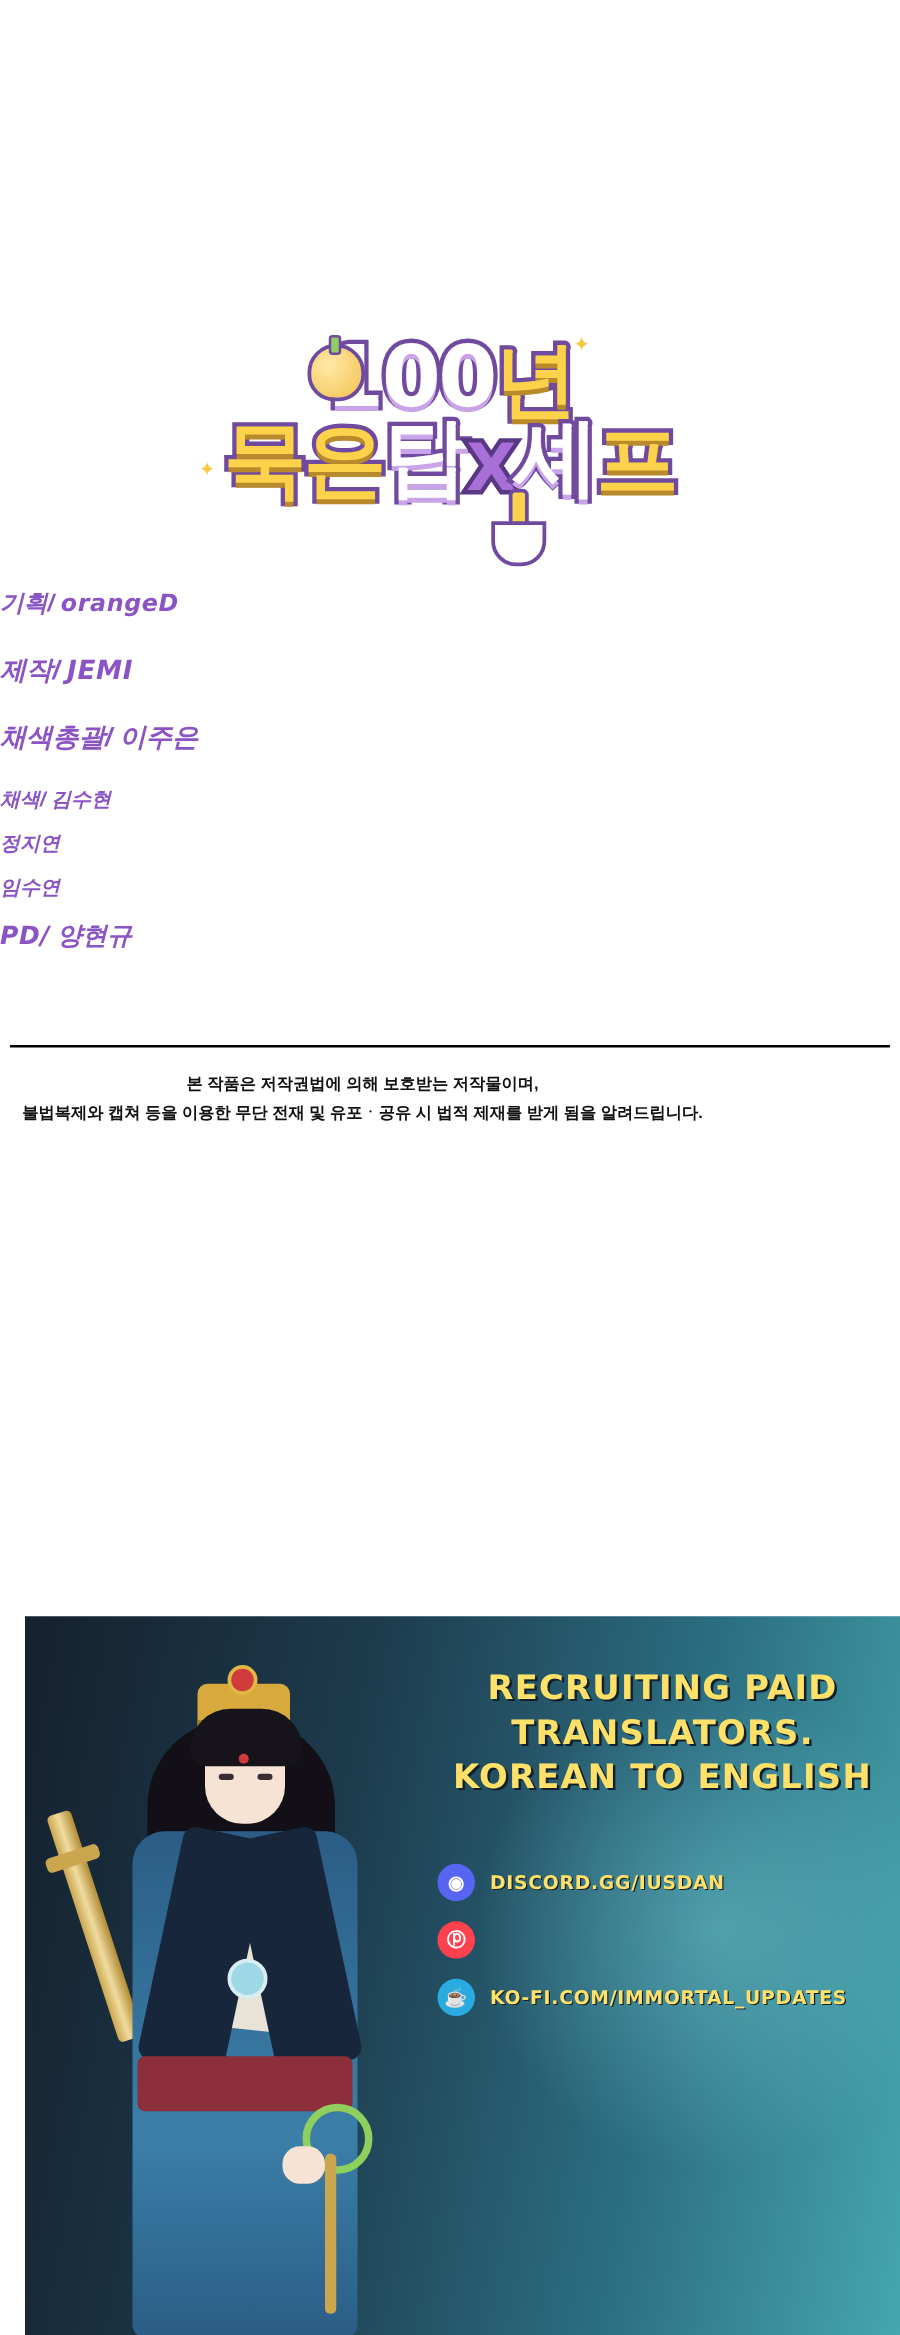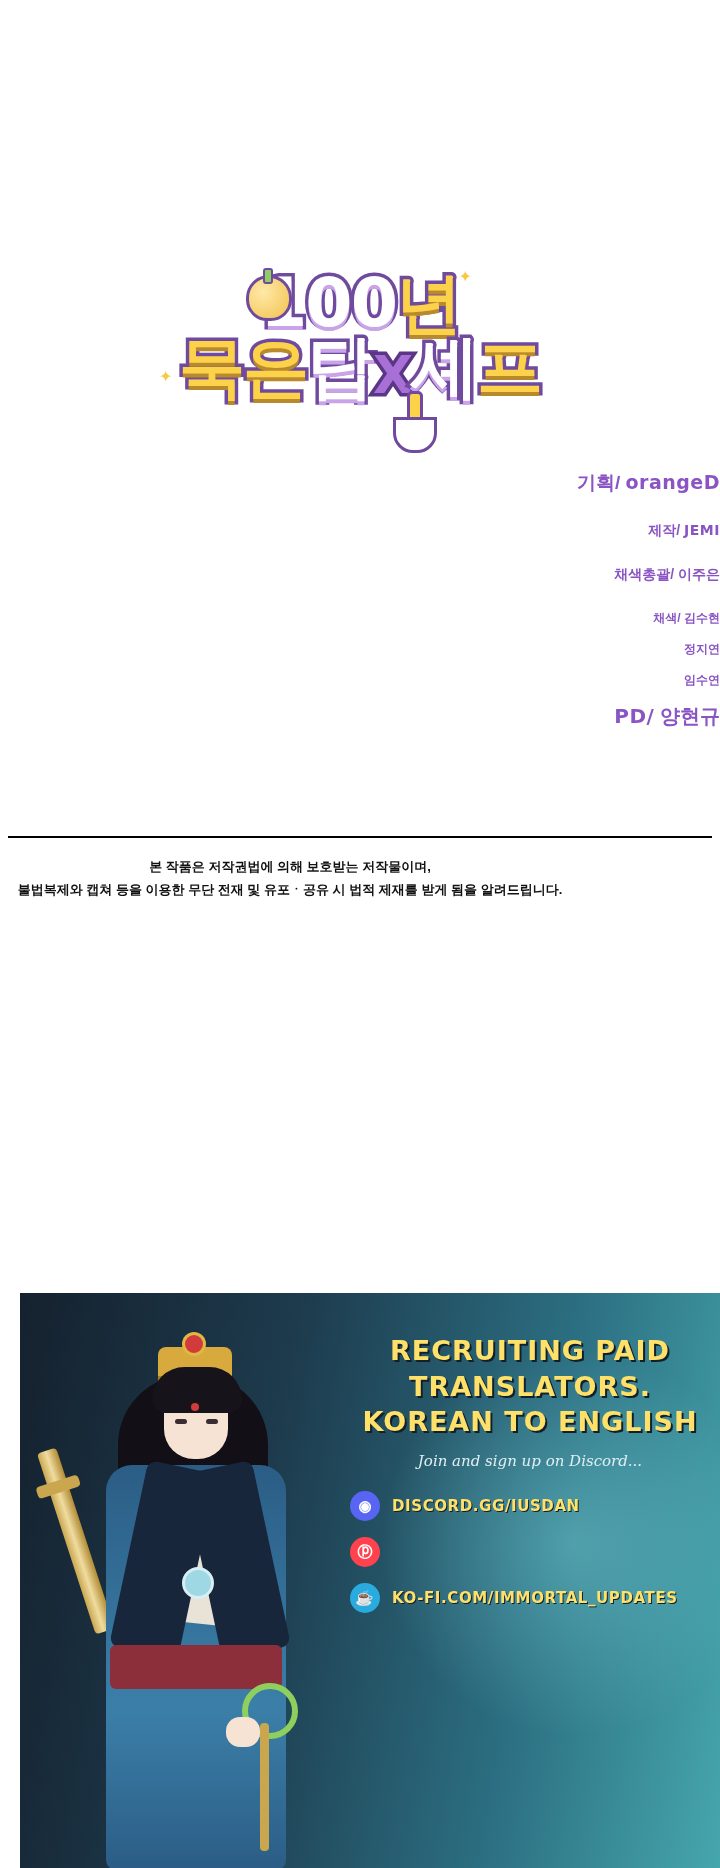--- a/index.html
+++ b/index.html
@@ -129,31 +129,32 @@
     border-radius: 0 0 20px 20px;
     background: #ffffff;
   }
 
   
   .credits {
     position: absolute;
     top: 470px;
     left: 0;
     width: 720px;
-    text-align: right;
+    text-align: left;
     color: #8a54c4;
+    font-style: italic;
   }
   .credit-row {
     color: #8a54c4;
     font-weight: bold;
   }
   .c-lg { font-size: 19px; margin-bottom: 26px; }
-  .c-md { font-size: 14px; margin-bottom: 26px; }
-  .c-sm { font-size: 12px; margin-bottom: 14px; padding-left: 32px; }
-  .c-pd { font-size: 20px; margin-top: 14px; padding-left: 48px; }
+  .c-md { font-size: 21px; margin-bottom: 26px; }
+  .c-sm { font-size: 16px; margin-bottom: 14px; }
+  .c-pd { font-size: 20px; margin-top: 14px; }
   .brandmark {
     font-family: "DejaVu Sans", sans-serif;
     letter-spacing: 0.5px;
   }
 
   
   .divider {
     position: absolute;
     top: 836px;
     left: 8px;
@@ -541,21 +542,20 @@
         <div class="ring"></div>
         <div class="rod"></div>
       </div>
       <div class="hand"></div>
     </div>
 
     <div class="banner-text">
       <div class="recruit-line">RECRUITING PAID</div>
       <div class="recruit-line">TRANSLATORS.</div>
       <div class="recruit-line">KOREAN TO ENGLISH</div>
-      <div class="recruit-sub">Join and sign up on Discord...</div>
     </div>
 
     <div class="links">
       <div class="link-row">
         <span class="link-icon ic-discord">◉</span>
         <span class="link-label">DISCORD.GG/IUSDAN</span>
       </div>
       <div class="link-row">
         <span class="link-icon ic-patreon">ⓟ</span>
       </div>

